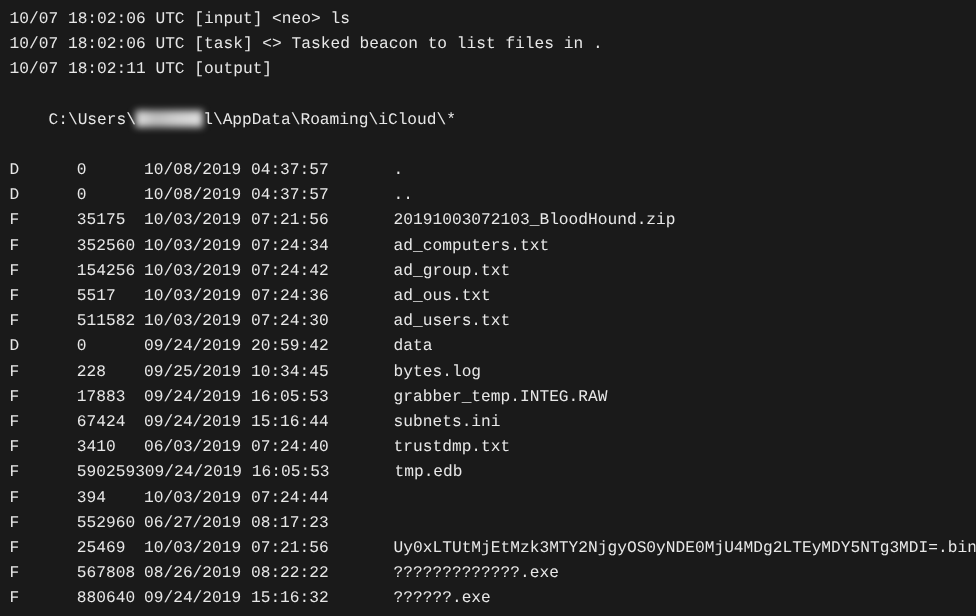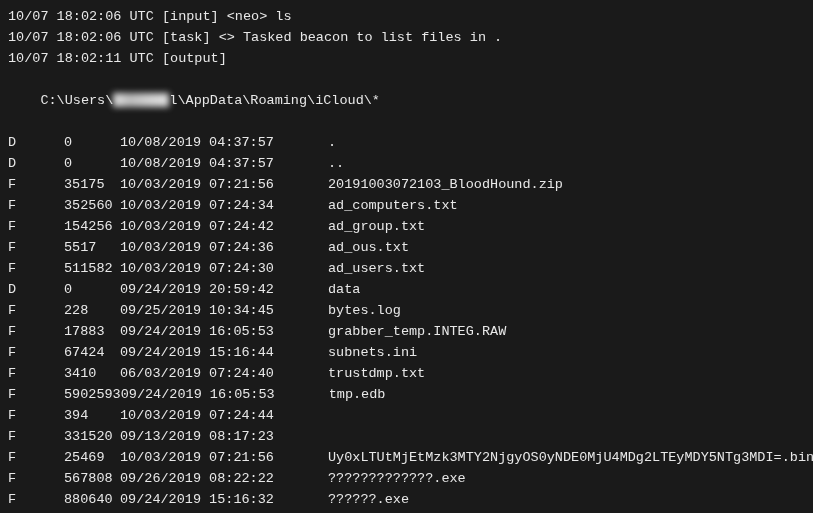--- a/index.html
+++ b/index.html
@@ -121,35 +121,35 @@
         <span class="c-name">tmp.edb</span>
       </div>
       <div class="row">
         <span class="c-type">F</span>
         <span class="c-size">394</span>
         <span class="c-date">10/03/2019 07:24:44</span>
         <span class="c-pad"></span>
       </div>
       <div class="row">
         <span class="c-type">F</span>
-        <span class="c-size">331520</span>
-        <span class="c-date">09/13/2019 08:17:23</span>
+        <span class="c-size">552960</span>
+        <span class="c-date">06/27/2019 08:17:23</span>
         <span class="c-pad"></span>
       </div>
       <div class="row">
         <span class="c-type">F</span>
         <span class="c-size">25469</span>
         <span class="c-date">10/03/2019 07:21:56</span>
         <span class="c-pad"></span>
         <span class="c-name">Uy0xLTUtMjEtMzk3MTY2NjgyOS0yNDE0MjU4MDg2LTEyMDY5NTg3MDI=.bin</span>
       </div>
       <div class="row">
         <span class="c-type">F</span>
         <span class="c-size">567808</span>
-        <span class="c-date">09/26/2019 08:22:22</span>
+        <span class="c-date">08/26/2019 08:22:22</span>
         <span class="c-pad"></span>
         <span class="c-name">?????????????.exe</span>
       </div>
       <div class="row">
         <span class="c-type">F</span>
         <span class="c-size">880640</span>
         <span class="c-date">09/24/2019 15:16:32</span>
         <span class="c-pad"></span>
         <span class="c-name">??????.exe</span>
       </div>

